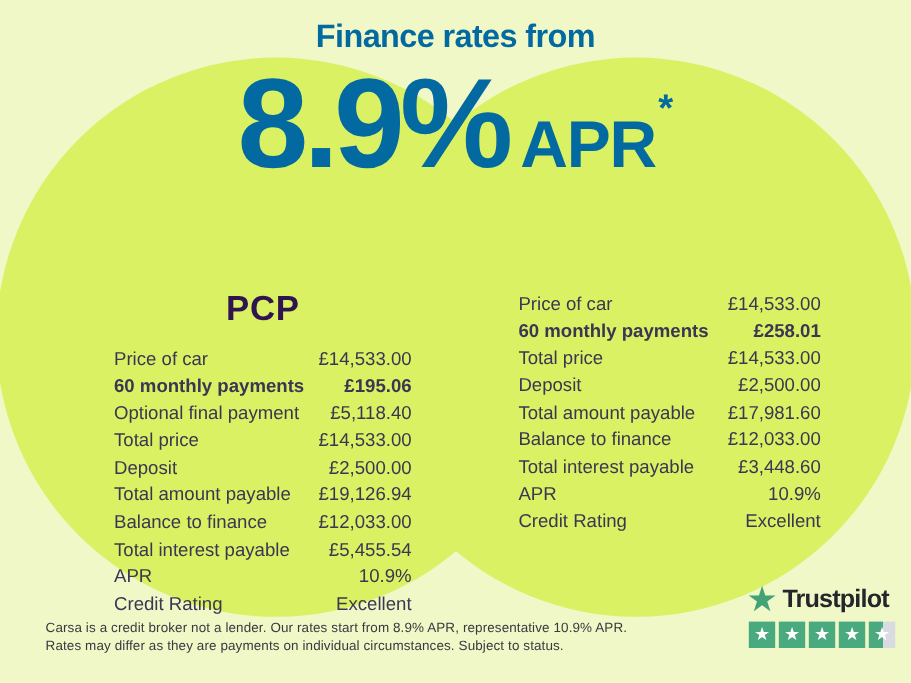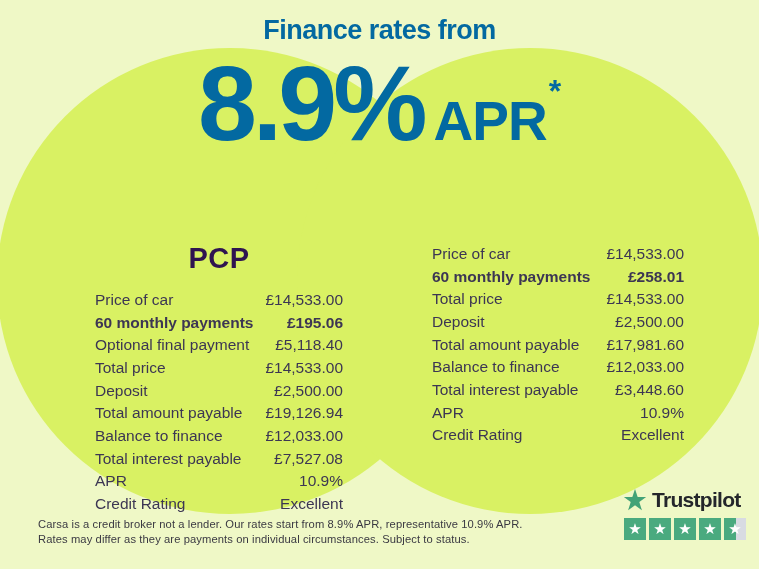--- a/index.html
+++ b/index.html
@@ -121,21 +121,21 @@
       <div class="frow">
         <span class="lbl">Total amount payable</span>
         <span class="val">£19,126.94</span>
       </div>
       <div class="frow">
         <span class="lbl">Balance to finance</span>
         <span class="val">£12,033.00</span>
       </div>
       <div class="frow">
         <span class="lbl">Total interest payable</span>
-        <span class="val">£7,527.08</span>
+        <span class="val">£5,455.54</span>
       </div>
       <div class="frow">
         <span class="lbl">APR</span>
         <span class="val">10.9%</span>
       </div>
       <div class="frow">
         <span class="lbl">Credit Rating</span>
         <span class="val">Excellent</span>
       </div>
     </div>

